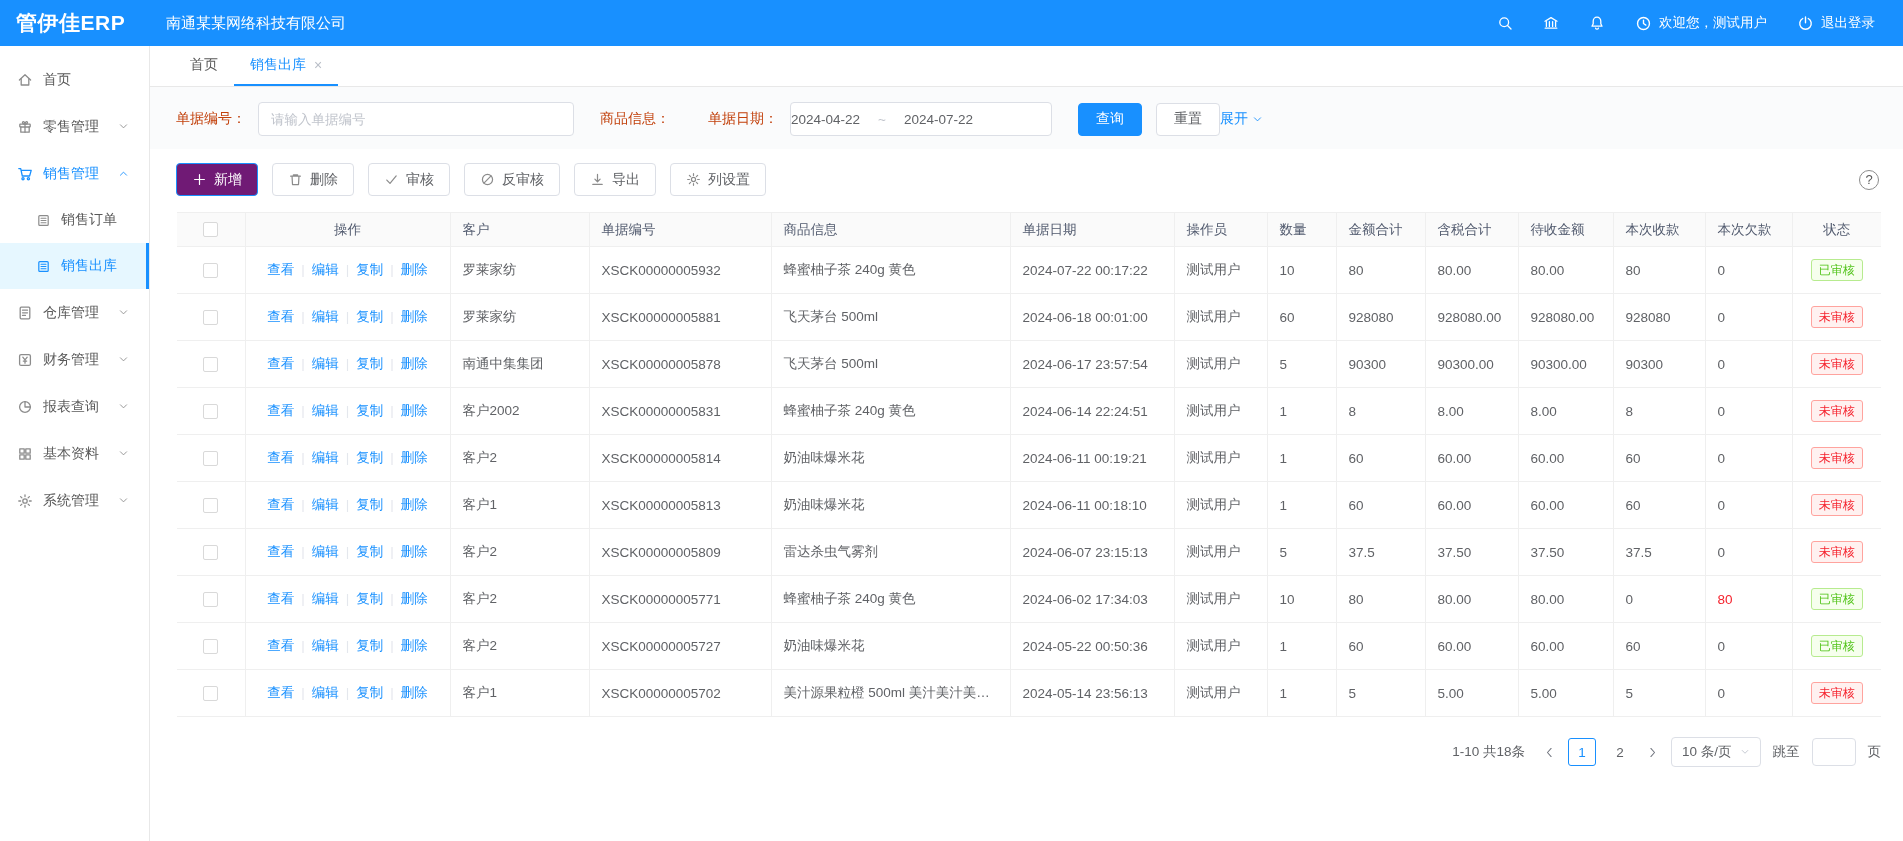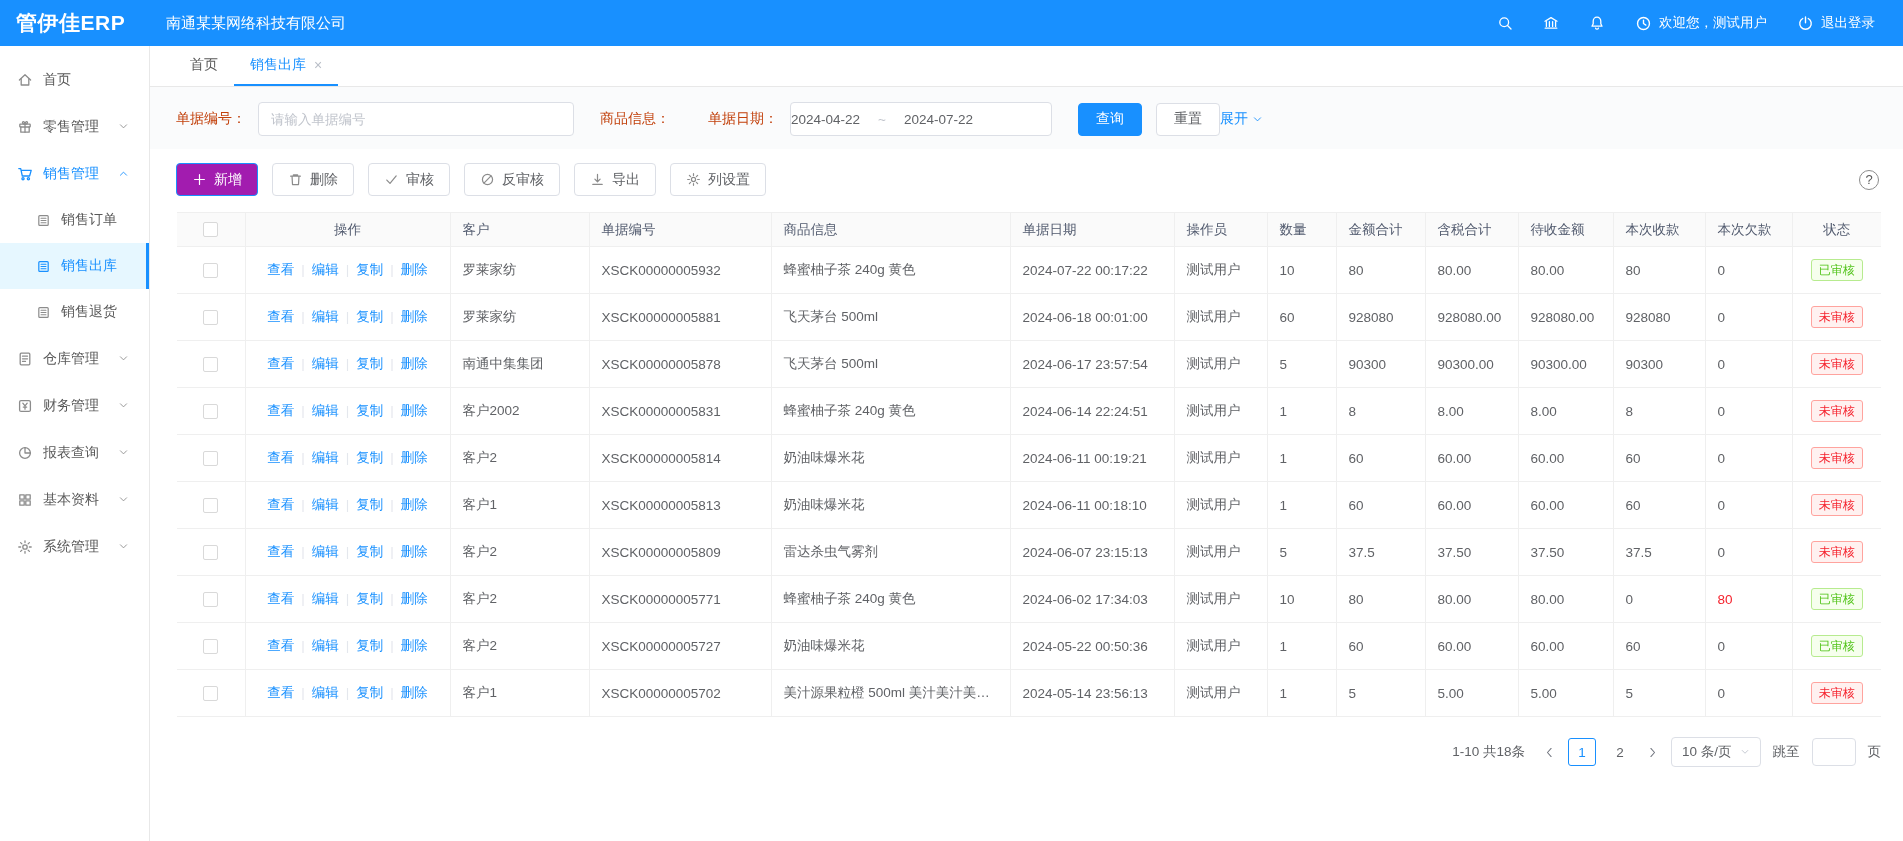--- a/index.html
+++ b/index.html
@@ -40,21 +40,21 @@
   .f-input::placeholder{color:#c0c4cc}
   .daterange{height:34px;width:262px;border:1px solid #dcdfe6;border-radius:4px;background:#fff;display:flex;align-items:center;justify-content:flex-start;gap:18px;font-size:13.5px;color:#606266}
   .btn{height:33px;border-radius:4px;border:1px solid #dcdfe6;background:#fff;color:#606266;font-size:14px;padding:0 17px;cursor:pointer;font-family:inherit;display:inline-flex;align-items:center;gap:7px}
   .btn.primary{background:#1890ff;border-color:#1890ff;color:#fff}
   .expand-link{color:#1890ff;display:flex;align-items:center;gap:4px;cursor:pointer;white-space:nowrap}
   .expand-link .icon{width:11px;height:11px}
   
   .toolbar{display:flex;align-items:center;gap:14px;padding:14px 24px 12px 26px;flex:none}
   .tbtn{height:33px;border-radius:4px;border:1px solid #dcdfe6;background:#fff;color:#606266;font-size:14px;padding:0 15px;cursor:pointer;font-family:inherit;display:inline-flex;align-items:center;gap:7px}
   .tbtn .icon{color:#8c8c8c;width:15px;height:15px}
-  .tbtn.primary{background:#a21caf;border-color:#1890ff;color:#fff}
+  .tbtn.primary{background:#701a75;border-color:#1890ff;color:#fff}
   .tbtn.primary .icon{color:#fff}
   .help{margin-left:auto;width:20px;height:20px;border:1px solid #8c8c8c;border-radius:50%;color:#595959;display:flex;align-items:center;justify-content:center;font-size:13px;cursor:pointer}
   
   .table-wrap{margin:4px 22px 0 27px;flex:none}
   table{border-collapse:collapse;table-layout:fixed;width:1704px;font-size:13.5px}
   th,td{border:1px solid #efefef;border-left:none;height:47px;padding:0 12px;text-align:left;white-space:nowrap;overflow:hidden;text-overflow:ellipsis;font-weight:normal}
   th:last-child,td:last-child{border-right:none}
   thead th{background:#fafafa;color:#515a6e;height:34px;border-top:1px solid #efefef}
   td{color:#606266}
   .c-center{text-align:center}
@@ -173,29 +173,20 @@
           <span>销售订单</span>
         </div>
         <div class="sb-sub active">
           <span class="icon">
             <svg viewBox="0 0 16 16">
               <rect x="3" y="2.8" width="10" height="10.4" rx="1"></rect>
               <path d="M5.4 5.6h5.2M5.4 8h5.2M5.4 10.4h5.2"></path>
             </svg>
           </span>
           <span>销售出库</span>
-        </div>
-        <div class="sb-sub">
-          <span class="icon">
-            <svg viewBox="0 0 16 16">
-              <rect x="3" y="2.8" width="10" height="10.4" rx="1"></rect>
-              <path d="M5.4 5.6h5.2M5.4 8h5.2M5.4 10.4h5.2"></path>
-            </svg>
-          </span>
-          <span>销售退货</span>
         </div>
         <div class="sb-item">
           <span class="icon">
             <svg viewBox="0 0 16 16">
               <rect x="3.2" y="2.2" width="9.6" height="11.6" rx="1"></rect>
               <path d="M5.5 5.2h5M5.5 7.8h5M5.5 10.4h3"></path>
             </svg>
           </span>
           <span>仓库管理</span>
           <span class="icon sb-chevron">

